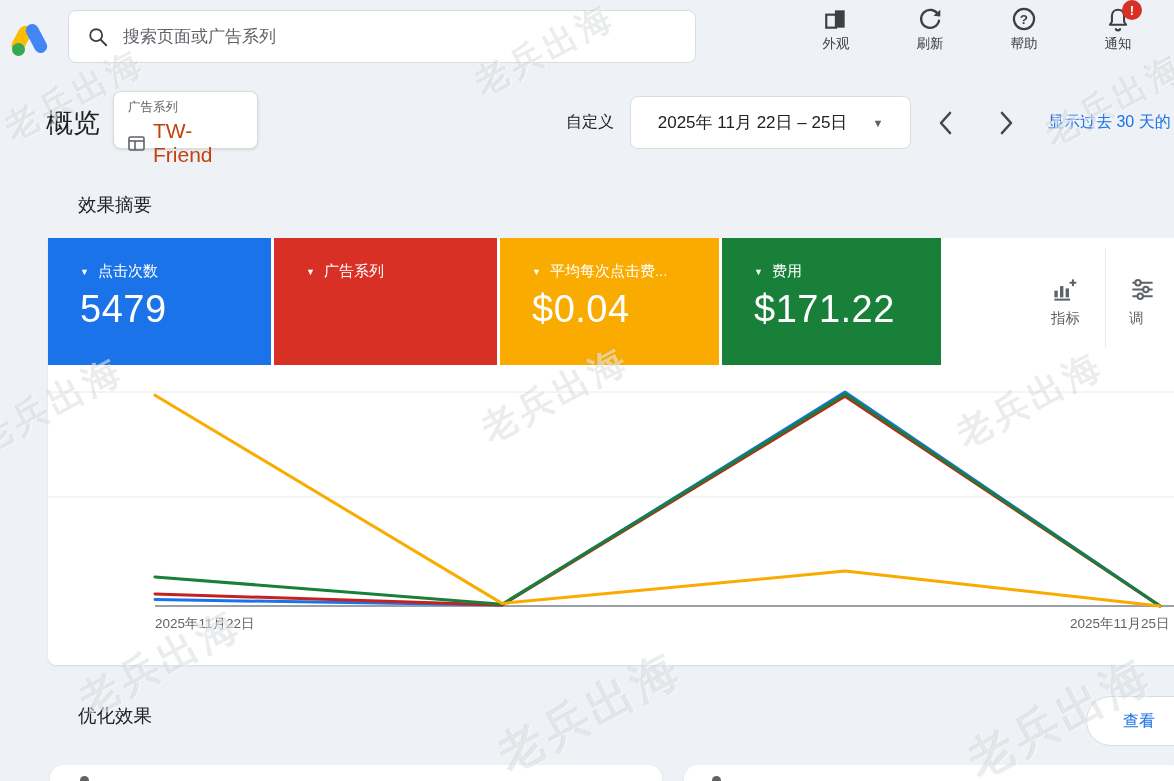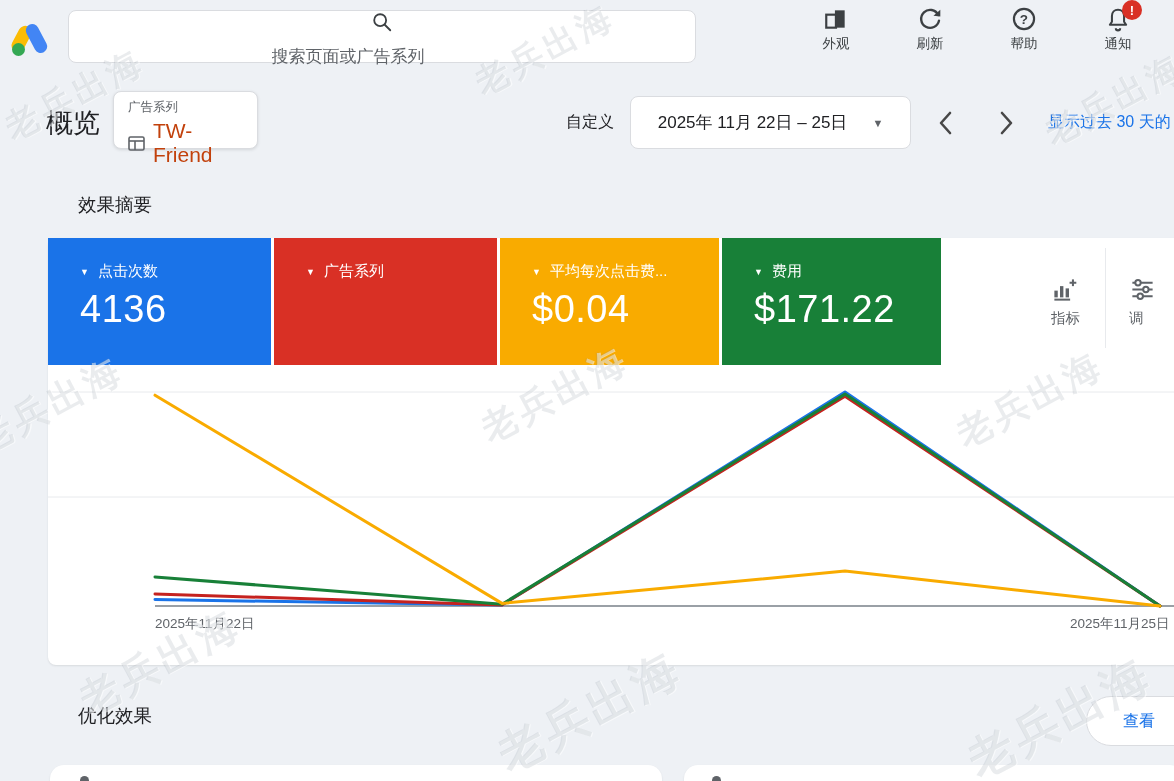--- a/index.html
+++ b/index.html
@@ -29,21 +29,21 @@
   
   .logo { left:10px; top:22px; width:40px; height:36px; }
   .logo .bar { position:absolute; width:13px; height:28px; border-radius:7px; }
   .logo .bar-yellow { background:#fbbc04; left:5px; top:3px; transform:rotate(28deg); }
   .logo .bar-blue { background:#4285f4; left:20px; top:1px; height:31px; transform:rotate(-28deg); }
   .logo .dot-green { position:absolute; width:13px; height:13px; border-radius:50%; background:#34a853; left:2px; top:21px; }
 
   .searchbox {
     left:68px; top:10px; width:628px; height:53px;
     background:#fff; border:1px solid #dadce0; border-radius:8px;
-    display:flex; align-items:center; padding:0 18px; gap:14px;flex-direction:column;
+    display:flex; align-items:center; padding:0 18px; gap:14px;
   }
   .searchbox input {
     border:none; outline:none; flex:1; font-size:17px;
     font-family:"Liberation Sans",sans-serif; color:#202124; background:transparent;
   }
   .searchbox input::placeholder { color:#5f6368; }
 
   .topactions { right:28px; top:6px; display:flex; gap:38px; }
   .action-item { width:56px; display:flex; flex-direction:column; align-items:center; gap:3px; cursor:pointer; position:relative; }
   .action-item .alabel { font-size:13.5px; color:#3c4043; white-space:nowrap; }
@@ -215,21 +215,21 @@
 <div class="abs section-heading" style="left:48px; top:192px;">效果摘要</div>
 
 <div class="abs summary-card">
   <div class="metric-row">
 
     <div class="metric-card" style="left: 0px; width: 223px; background-color: rgb(26, 115, 232);">
       <div class="mlabel">
           <span class="mcaret">▼</span>
           <span>点击次数</span>
         </div>
-      <div class="mvalue">4136</div>
+      <div class="mvalue">5479</div>
     </div>
 
     <div class="metric-card" style="left: 226px; width: 223px; background-color: rgb(217, 48, 37);">
       <div class="mlabel">
           <span class="mcaret">▼</span>
           <span>广告系列</span>
         </div>
     </div>
 
     <div class="metric-card" style="left: 452px; width: 219px; background-color: rgb(249, 171, 0);">

